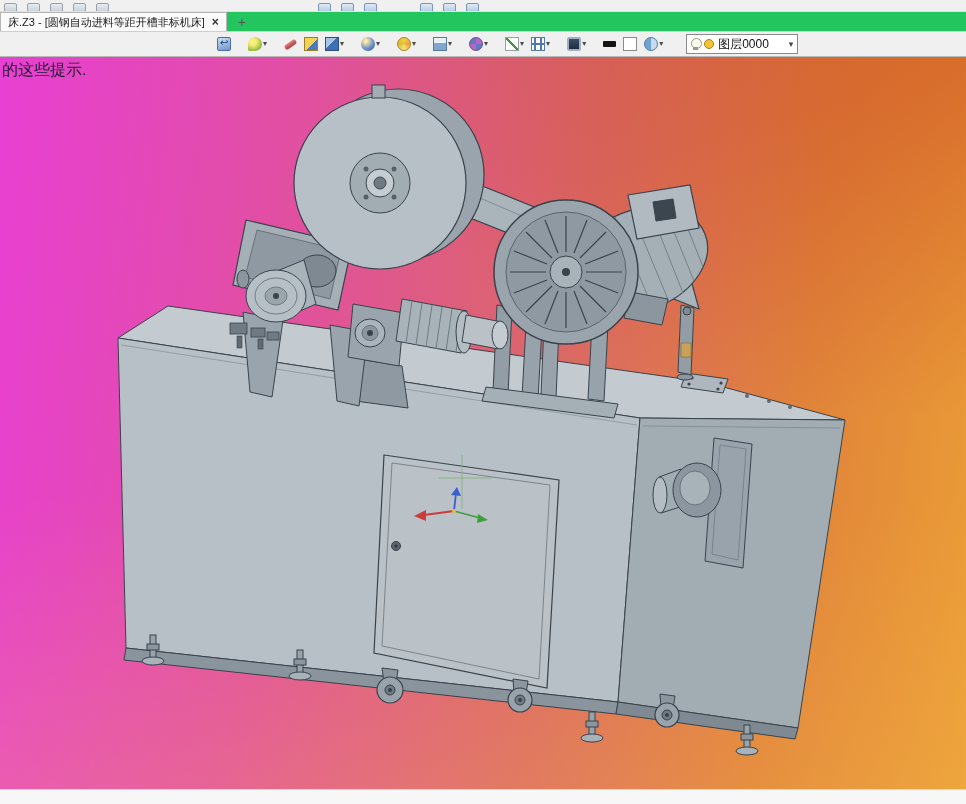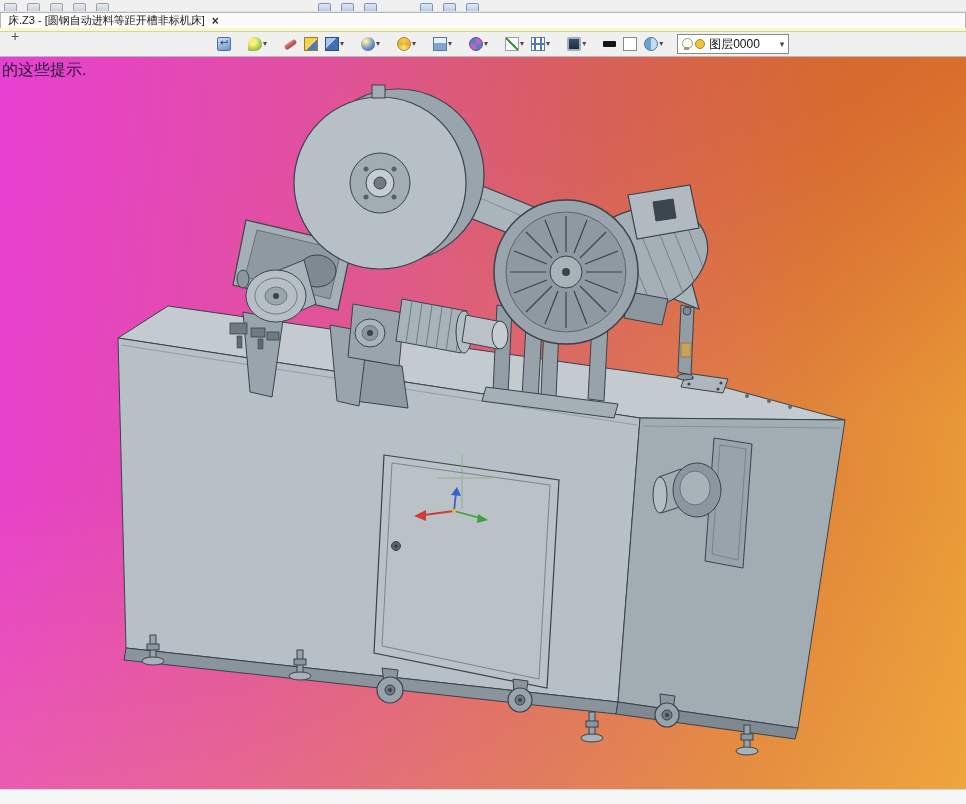--- a/index.html
+++ b/index.html
@@ -10,22 +10,22 @@
   
   .titlebar { position: relative; height: 12px; background:#f0f0f0; overflow:hidden;
     border-bottom:1px solid #e2e2e2; }
   .pgroup { position:absolute; top:3px; display:flex; gap:10px; }
   #pg1 { left:4px; } #pg2 { left:318px; } #pg3 { left:420px; }
   .pti { width:13px; height:14px; background:linear-gradient(#e7ebef,#b9c2cb);
     border:1px solid #98a1aa; border-radius:2px; }
   .pti.blue { background:linear-gradient(#dfe9f5,#9db9dd); border-color:#7b94b5; }
 
   
-  .tabbar { height:20px; background:#fef9c3; display:flex; align-items:stretch;
-    border-bottom:1px solid #cfcfcf;flex-direction:column; }
+  .tabbar { height:20px; background:#22c55e; display:flex; align-items:stretch;
+    border-bottom:1px solid #cfcfcf; }
   .tab { display:flex; align-items:center; gap:7px; background:#fbfbfb;
     border:1px solid #b5b5b5; border-bottom:none; padding:0 7px;
     font-size:11px; color:#1a1a1a; white-space:nowrap; }
   .tab .close { font-size:12px; color:#333; font-weight:bold; cursor:default; }
   .newtab { display:flex; align-items:center; padding:0 11px; font-size:14px; color:#555; }
 
   
   .toolbar { height:25px; background:#f0f0f0; display:flex; align-items:center;
     padding-left:215px; border-bottom:1px solid #b9b9b9; }
   .icon-row { display:flex; align-items:center; gap:3px; }
@@ -46,21 +46,21 @@
   .sh-axes { background:#fdfdfd; border:1px solid #9aa0a8; background-image:linear-gradient(45deg,transparent 44%,#3a9a3a 44%,#3a9a3a 56%,transparent 56%); }
   .sh-grid { background:#fdfdfd; border:1px solid #5b7ca3;
     background-image:linear-gradient(90deg,transparent 2px,#4f78b8 2px,#4f78b8 4px,transparent 4px,transparent 8px,#4f78b8 8px,#4f78b8 10px,transparent 10px),
                      linear-gradient(180deg,transparent 5px,#4f78b8 5px,#4f78b8 7px,transparent 7px); }
   .sh-monitor { background:linear-gradient(#3a4f6b,#1f2c3e); border:2px solid #9fb0c0; border-radius:2px; }
   .sh-blackbar { width:13px; height:6px; background:#151515; border-radius:1px; }
   .sh-whitesq { background:#ffffff; border:1px solid #8a8a8a; }
   .sh-section { border-radius:50%; background:linear-gradient(90deg,#6fa3cf 50%,#c6dcee 50%); border:1px solid #49799f; }
 
   .layer-combo { display:inline-flex; align-items:center; gap:4px; background:#fff;
-    border:1px solid #8a8a8a; height:20px; padding:0 4px; margin-left:12px; min-width:112px; }
+    border:1px solid #8a8a8a; height:20px; padding:0 4px; margin-left:21px; min-width:112px; }
   .bulb { width:9px; height:12px; position:relative; }
   .bulb::before { content:""; position:absolute; left:0; top:0; width:9px; height:9px;
     border-radius:50%; background:#fffdf0; border:1px solid #9a9a7a; }
   .bulb::after { content:""; position:absolute; left:2px; bottom:0; width:5px; height:3px; background:#9a9a8a; }
   .layer-dot { width:10px; height:10px; border-radius:50%; background:#f2c336; border:1px solid #a8841c; }
   .layer-combo .value { font-size:12px; color:#111; flex:1; }
   .layer-combo .arrow { font-size:9px; color:#444; }
 
   
   .viewport { position:absolute; top:57px; left:0; right:0; bottom:15px;

